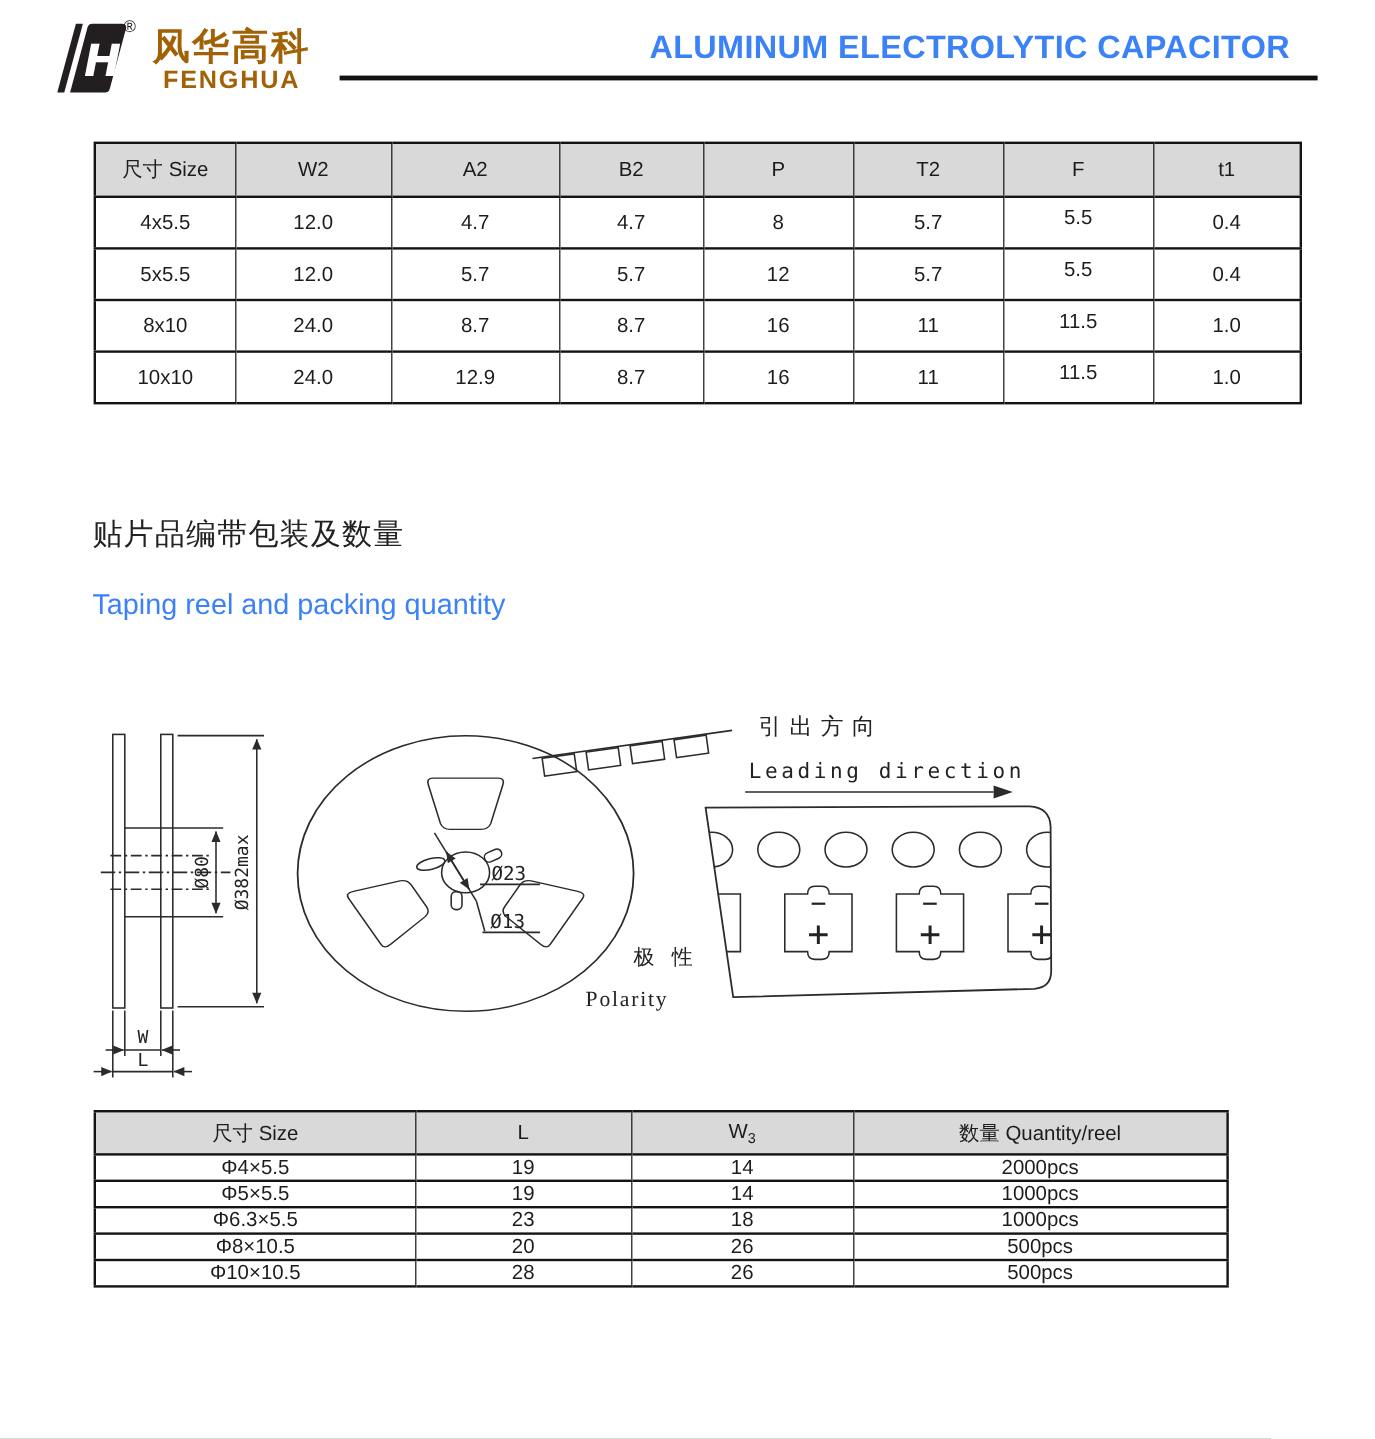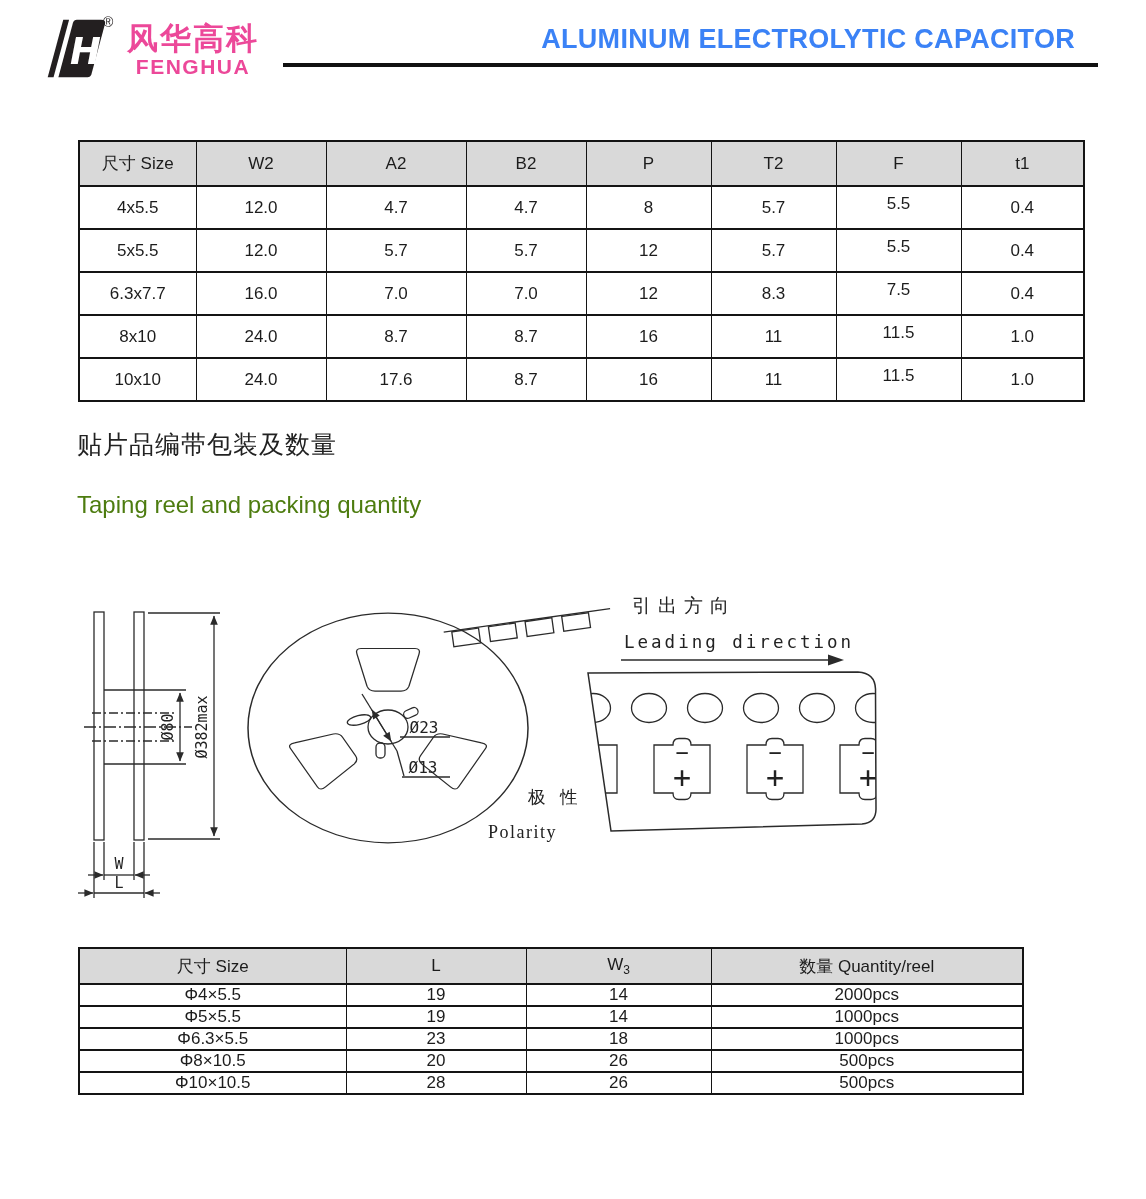--- a/index.html
+++ b/index.html
@@ -2,44 +2,44 @@
 <html><head>
 <meta charset="utf-8">
 <style>
   * { margin:0; padding:0; box-sizing:border-box; }
   body { background:#888; font-family:"Liberation Sans","DejaVu Sans",sans-serif; }
   .page { position:relative; width:1146px; height:1199px; background:#ffffff; margin:0 auto; overflow:hidden; color:#1a1a1a; }
 
   
   .logo-mark { position:absolute; left:38px; top:18px; }
   .reg-mark { position:absolute; left:103px; top:14px; font-size:14px; color:#231f20; }
-  .brand { position:absolute; left:127px; top:22px; color:#ec4899; }
+  .brand { position:absolute; left:127px; top:22px; color:#a16207; }
   .brand-cn { font-size:31px; font-weight:bold; letter-spacing:2px; line-height:33px; }
   .brand-en { font-size:21px; font-weight:bold; letter-spacing:1.5px; line-height:24px;text-align:center; }
   .doc-title { position:absolute; right:71px; top:24px; font-size:27px; font-weight:bold; letter-spacing:0.3px; color:#3b82f6; }
   .title-rule { position:absolute; left:283px; top:63px; width:815px; height:4px; background:#111; }
 
   
   table { border-collapse:collapse; table-layout:fixed; background:#fff; }
-  .dtable { border:2px solid #141414;margin-top:22px; }
+  .dtable { border:2px solid #141414; }
   .dtable th, .dtable td { border:1px solid #141414; border-top-width:2px; border-bottom-width:2px;
        text-align:center; vertical-align:middle; font-size:17px; color:#1c1c1c; font-weight:normal; }
   .dtable th { background:#d9d9d9; }
   .t1 { position:absolute; left:78px; top:118px; width:1005px; }
   .t1 tr.hdr { height:45px; }
   .t1 tr { height:43px; }
   .t1 td.raised { vertical-align:top; padding-top:7px; }
   .t2 { position:absolute; left:78px; top:925px; width:944px; }
   .t2 tr.hdr { height:36px; }
   .t2 tr { height:20px; }
   sub.w3sub { font-size:12px; }
 
   
   .sec-cn { position:absolute; left:77px; top:428px; font-size:25px; color:#222; letter-spacing:1px; }
-  .sec-en { position:absolute; left:77px; top:491px; font-size:24px; color:#4d7c0f; }
+  .sec-en { position:absolute; left:77px; top:491px; font-size:24px; color:#3b82f6; }
 
   
   .diagram { position:absolute; left:0; top:570px; }
   .diagram .ln { stroke:#2b2b2b; stroke-width:1.3; fill:none; }
   .diagram .thk { stroke-width:1.5; }
   .diagram text { font-family:"DejaVu Sans Mono","Liberation Mono",monospace; font-size:15px; fill:#222; }
   .diagram text.cad-lg { font-size:16px; }
   .diagram text.cjk { font-family:"Liberation Serif","DejaVu Serif",serif; font-size:19px; letter-spacing:7px; }
   .diagram text.cad-en { font-size:17.5px; letter-spacing:3px; }
   .diagram text.serif-en { font-family:"Liberation Serif","DejaVu Serif",serif; font-size:18px; letter-spacing:1.5px; }
@@ -101,43 +101,33 @@
       <td>5x5.5</td>
       <td>12.0</td>
       <td>5.7</td>
       <td>5.7</td>
       <td>12</td>
       <td>5.7</td>
       <td class="raised">5.5</td>
       <td>0.4</td>
     </tr>
     <tr>
-      <td>6.3x7.7</td>
-      <td>16.0</td>
-      <td>7.0</td>
-      <td>7.0</td>
-      <td>12</td>
-      <td>8.3</td>
-      <td class="raised">7.5</td>
-      <td>0.4</td>
-    </tr>
-    <tr>
       <td>8x10</td>
       <td>24.0</td>
       <td>8.7</td>
       <td>8.7</td>
       <td>16</td>
       <td>11</td>
       <td class="raised">11.5</td>
       <td>1.0</td>
     </tr>
     <tr>
       <td>10x10</td>
       <td>24.0</td>
-      <td>17.6</td>
+      <td>12.9</td>
       <td>8.7</td>
       <td>16</td>
       <td>11</td>
       <td class="raised">11.5</td>
       <td>1.0</td>
     </tr>
   </tbody>
     </table>
 
   <div class="sec-cn">贴片品编带包装及数量</div>

